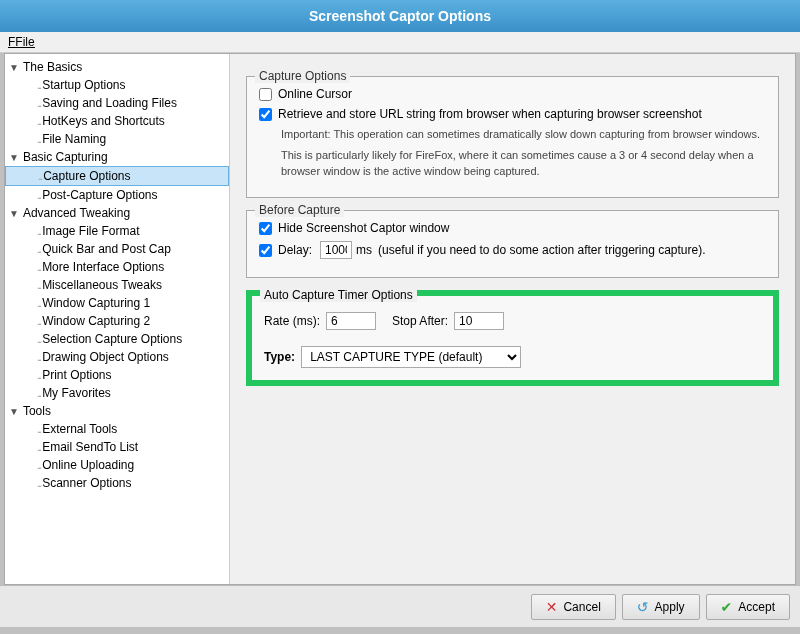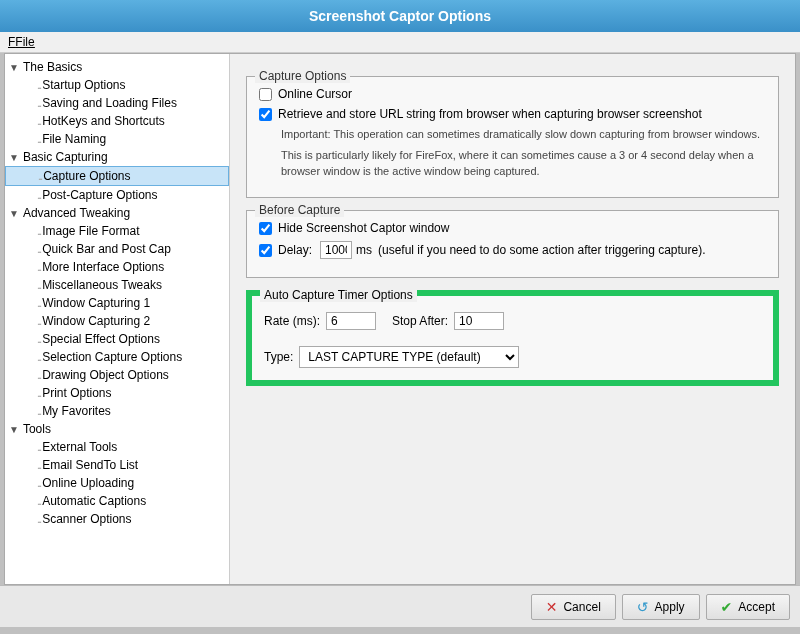--- a/index.html
+++ b/index.html
@@ -155,20 +155,21 @@
       padding: 1px 4px;
       font-size: 12px;
     }
     .type-row {
       display: flex;
       align-items: center;
     }
     .type-row label {
       margin-right: 6px;
       font-size: 12px;
+      font-weight: bold;
     }
     .type-select {
       width: 220px;
       border: 1px solid #aaa;
       padding: 2px 4px;
       font-size: 12px;
       background: white;
     }
     .bottom-bar {
       display: flex;
@@ -255,23 +256,20 @@
       <div class="tree-child">
         <span>Miscellaneous Tweaks</span>
       </div>
       <div class="tree-child">
         <span>Window Capturing 1</span>
       </div>
       <div class="tree-child">
         <span>Window Capturing 2</span>
       </div>
       <div class="tree-child">
-        <span>Special Effect Options</span>
-      </div>
-      <div class="tree-child">
         <span>Selection Capture Options</span>
       </div>
       <div class="tree-child">
         <span>Drawing Object Options</span>
       </div>
       <div class="tree-child">
         <span>Print Options</span>
       </div>
       <div class="tree-child">
         <span>My Favorites</span>
@@ -281,23 +279,20 @@
         <span>Tools</span>
       </div>
       <div class="tree-child">
         <span>External Tools</span>
       </div>
       <div class="tree-child">
         <span>Email SendTo List</span>
       </div>
       <div class="tree-child">
         <span>Online Uploading</span>
-      </div>
-      <div class="tree-child">
-        <span>Automatic Captions</span>
       </div>
       <div class="tree-child">
         <span>Scanner Options</span>
       </div>
     </div>
 
   <div class="content-area">
 
     <div class="group-box" style="margin-top:8px;">
       <span class="group-box-title">Capture Options</span>

